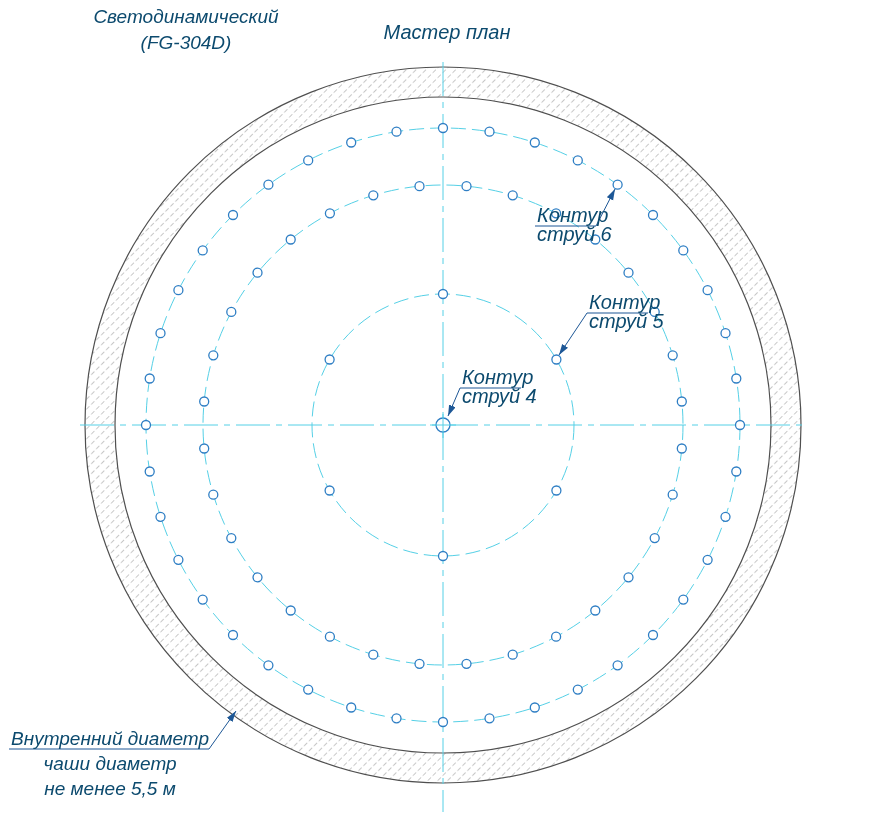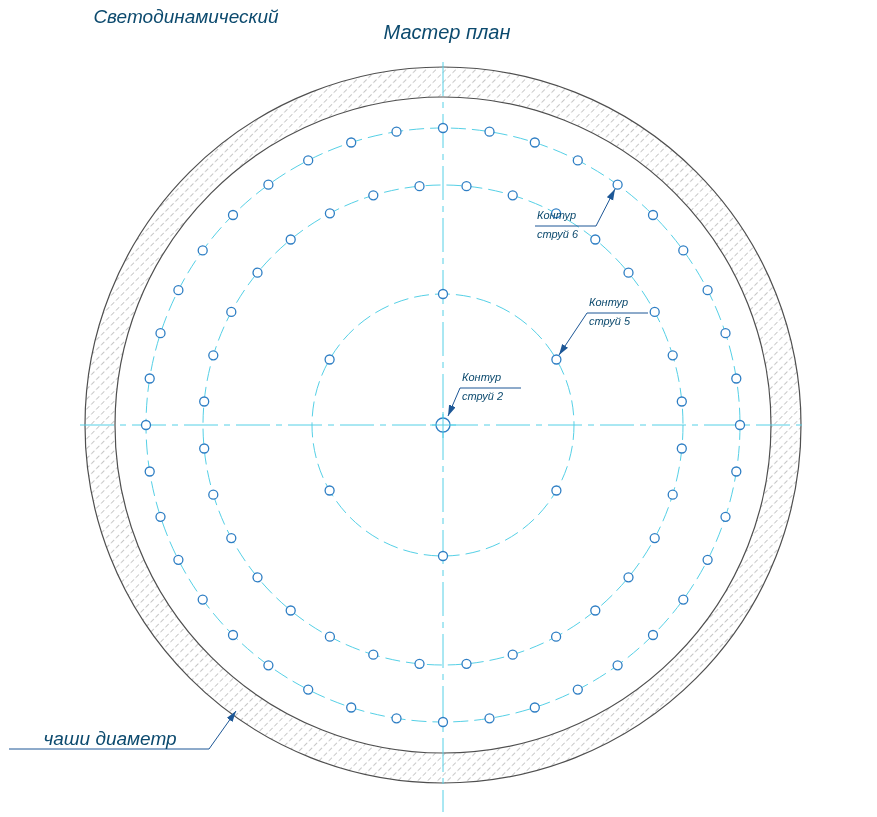--- a/index.html
+++ b/index.html
@@ -5,21 +5,21 @@
   html,body{margin:0;padding:0}
   body{
     width:877px;height:817px;position:relative;overflow:hidden;
     background:#ffffff;
     font-family:"Liberation Sans","DejaVu Sans",sans-serif;
   }
   #drawing{position:absolute;left:0;top:0}
   .blue-text{color:#0c4a6e;font-style:italic}
   .title-block{position:absolute;left:40px;top:4px;width:292px;text-align:center;font-size:19px;line-height:26px}
   .plan-title{position:absolute;left:347px;top:21px;width:200px;text-align:center;font-size:20px}
-  .callout{position:absolute;font-size:11px;line-height:19px;white-space:nowrap}
+  .callout{position:absolute;font-size:20px;line-height:19px;white-space:nowrap}
   .note-block{position:absolute;left:9px;top:726px;width:202px;text-align:center;font-size:19px;line-height:25px}
 </style>
 </head>
 <body>
 
 <svg id="drawing" viewBox="0 0 877 817" width="877" height="817">
     <defs>
       <pattern id="hatch" width="7" height="7" patternUnits="userSpaceOnUse" patternTransform="rotate(45)">
         <line x1="0" y1="0" x2="0" y2="7" stroke="#8f8f8f" stroke-width="1" stroke-dasharray="4.5 2.5"></line>
       </pattern>
@@ -121,34 +121,37 @@
     <line x1="587" y1="313" x2="648" y2="313" stroke="#1d5796" stroke-width="1"></line>
     <line x1="587" y1="313" x2="559" y2="355" stroke="#1d5796" stroke-width="1" marker-end="url(#arrow)"></line>
     <line x1="460" y1="388" x2="521" y2="388" stroke="#1d5796" stroke-width="1"></line>
     <line x1="460" y1="388" x2="448" y2="416" stroke="#1d5796" stroke-width="1" marker-end="url(#arrow)"></line>
     <line x1="9" y1="749" x2="209" y2="749" stroke="#1d5796" stroke-width="1"></line>
     <line x1="209" y1="749" x2="236" y2="711" stroke="#1d5796" stroke-width="1" marker-end="url(#arrow)"></line>
   </svg>
 
 <div class="title-block blue-text">
   <div>Светодинамический</div>
+  <div>(FG-304D)</div>
 </div>
 
 <div class="plan-title blue-text">Мастер план</div>
 
 <div class="callout blue-text" style="left: 537px; top: 206px;">
   <div>Контур</div>
   <div>струй 6</div>
 </div>
 
 <div class="callout blue-text" style="left: 589px; top: 293px;">
   <div>Контур</div>
   <div>струй 5</div>
 </div>
 
 <div class="callout blue-text" style="left: 462px; top: 368px;">
   <div>Контур</div>
-  <div>струй 2</div>
+  <div>струй 4</div>
 </div>
 
 <div class="note-block blue-text">
+  <div>Внутренний диаметр</div>
   <div>чаши диаметр</div>
+  <div>не менее 5,5 м</div>
 </div>
 
 </body></html>

